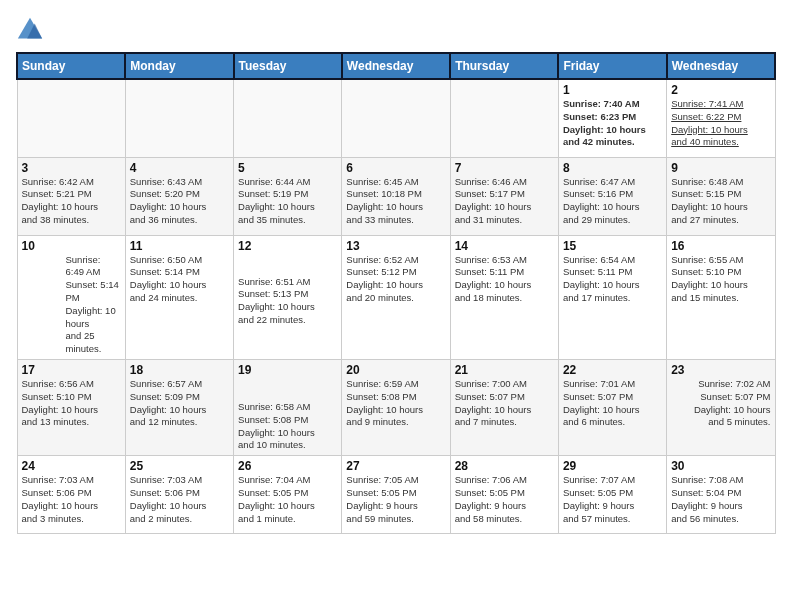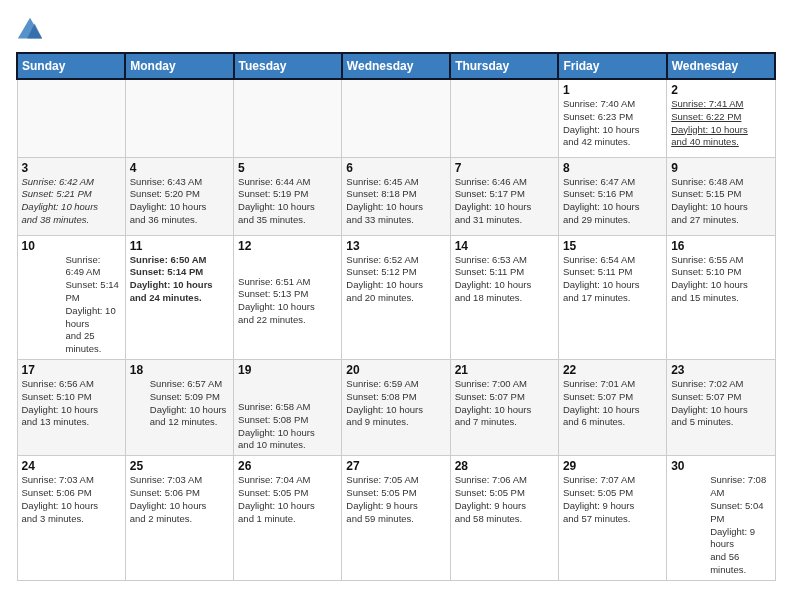--- a/index.html
+++ b/index.html
@@ -130,37 +130,37 @@
     </thead>
     <tbody id="calendar-body">
     <tr>
           <td class="empty"></td>
           <td class="empty"></td>
           <td class="empty"></td>
           <td class="empty"></td>
           <td class="empty"></td>
           <td>
             <span class="day-num">1</span>
-            <div class="day-info" style="white-space: pre-line;">Sunrise: 7:40 AM
+            <div class="day-info" style="white-space: pre-line; font-weight: bold;">Sunrise: 7:40 AM
 Sunset: 6:23 PM
 Daylight: 10 hours
 and 42 minutes.</div>
           </td>
           <td>
             <span class="day-num">2</span>
             <div class="day-info" style="white-space: pre-line; text-decoration: underline;">Sunrise: 7:41 AM
 Sunset: 6:22 PM
 Daylight: 10 hours
 and 40 minutes.</div>
           </td>
         </tr>
         <tr>
           <td>
             <span class="day-num">3</span>
-            <div class="day-info" style="white-space: pre-line; font-style: italic;">Sunrise: 6:42 AM
+            <div class="day-info" style="white-space: pre-line;">Sunrise: 6:42 AM
 Sunset: 5:21 PM
 Daylight: 10 hours
 and 38 minutes.</div>
           </td>
           <td>
             <span class="day-num">4</span>
             <div class="day-info" style="white-space: pre-line;">Sunrise: 6:43 AM
 Sunset: 5:20 PM
 Daylight: 10 hours
 and 36 minutes.</div>
@@ -168,21 +168,21 @@
           <td>
             <span class="day-num">5</span>
             <div class="day-info" style="white-space: pre-line;">Sunrise: 6:44 AM
 Sunset: 5:19 PM
 Daylight: 10 hours
 and 35 minutes.</div>
           </td>
           <td>
             <span class="day-num">6</span>
             <div class="day-info" style="white-space: pre-line;">Sunrise: 6:45 AM
-Sunset: 8:18 PM
+Sunset: 10:18 PM
 Daylight: 10 hours
 and 33 minutes.</div>
           </td>
           <td>
             <span class="day-num">7</span>
             <div class="day-info" style="white-space: pre-line;">Sunrise: 6:46 AM
 Sunset: 5:17 PM
 Daylight: 10 hours
 and 31 minutes.</div>
           </td>
@@ -204,21 +204,21 @@
         <tr>
           <td>
             <span class="day-num">10</span>
             <div class="day-info" style="white-space: pre-line; margin-left: 44px;">Sunrise: 6:49 AM
 Sunset: 5:14 PM
 Daylight: 10 hours
 and 25 minutes.</div>
           </td>
           <td>
             <span class="day-num">11</span>
-            <div class="day-info" style="white-space: pre-line; font-weight: bold;">Sunrise: 6:50 AM
+            <div class="day-info" style="white-space: pre-line;">Sunrise: 6:50 AM
 Sunset: 5:14 PM
 Daylight: 10 hours
 and 24 minutes.</div>
           </td>
           <td>
             <span class="day-num">12</span>
             <div class="day-info" style="white-space: pre-line; margin-top: 23px;">Sunrise: 6:51 AM
 Sunset: 5:13 PM
 Daylight: 10 hours
 and 22 minutes.</div>
@@ -255,21 +255,21 @@
         <tr>
           <td>
             <span class="day-num">17</span>
             <div class="day-info" style="white-space: pre-line;">Sunrise: 6:56 AM
 Sunset: 5:10 PM
 Daylight: 10 hours
 and 13 minutes.</div>
           </td>
           <td>
             <span class="day-num">18</span>
-            <div class="day-info" style="white-space: pre-line; margin-left: 20px;">Sunrise: 6:57 AM
+            <div class="day-info" style="white-space: pre-line;">Sunrise: 6:57 AM
 Sunset: 5:09 PM
 Daylight: 10 hours
 and 12 minutes.</div>
           </td>
           <td>
             <span class="day-num">19</span>
             <div class="day-info" style="white-space: pre-line; margin-top: 24px;">Sunrise: 6:58 AM
 Sunset: 5:08 PM
 Daylight: 10 hours
 and 10 minutes.</div>
@@ -290,21 +290,21 @@
           </td>
           <td>
             <span class="day-num">22</span>
             <div class="day-info" style="white-space: pre-line;">Sunrise: 7:01 AM
 Sunset: 5:07 PM
 Daylight: 10 hours
 and 6 minutes.</div>
           </td>
           <td>
             <span class="day-num">23</span>
-            <div class="day-info" style="white-space: pre-line;">Sunrise: 7:02 AM
+            <div class="day-info" style="white-space: pre-line; text-align: right;">Sunrise: 7:02 AM
 Sunset: 5:07 PM
 Daylight: 10 hours
 and 5 minutes.</div>
           </td>
         </tr>
         <tr>
           <td>
             <span class="day-num">24</span>
             <div class="day-info" style="white-space: pre-line;">Sunrise: 7:03 AM
 Sunset: 5:06 PM
@@ -341,21 +341,21 @@
           </td>
           <td>
             <span class="day-num">29</span>
             <div class="day-info" style="white-space: pre-line;">Sunrise: 7:07 AM
 Sunset: 5:05 PM
 Daylight: 9 hours
 and 57 minutes.</div>
           </td>
           <td>
             <span class="day-num">30</span>
-            <div class="day-info" style="white-space: pre-line; margin-left: 39px;">Sunrise: 7:08 AM
+            <div class="day-info" style="white-space: pre-line;">Sunrise: 7:08 AM
 Sunset: 5:04 PM
 Daylight: 9 hours
 and 56 minutes.</div>
           </td>
         </tr>
       </tbody>
   </table>
 </div>
 
 </body></html>

